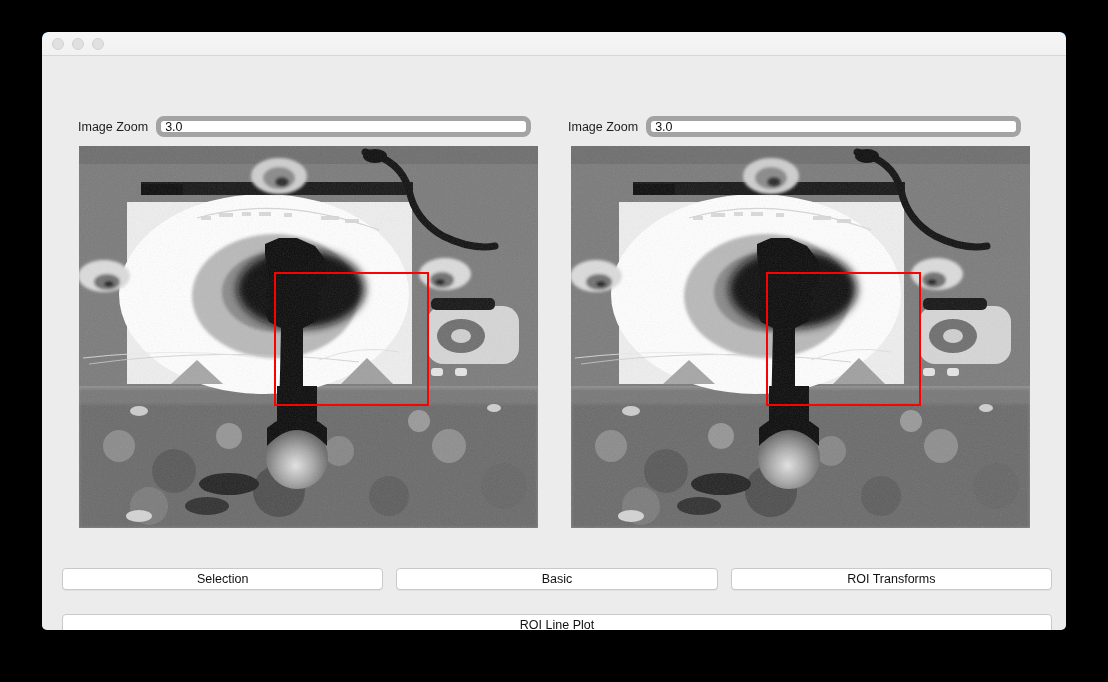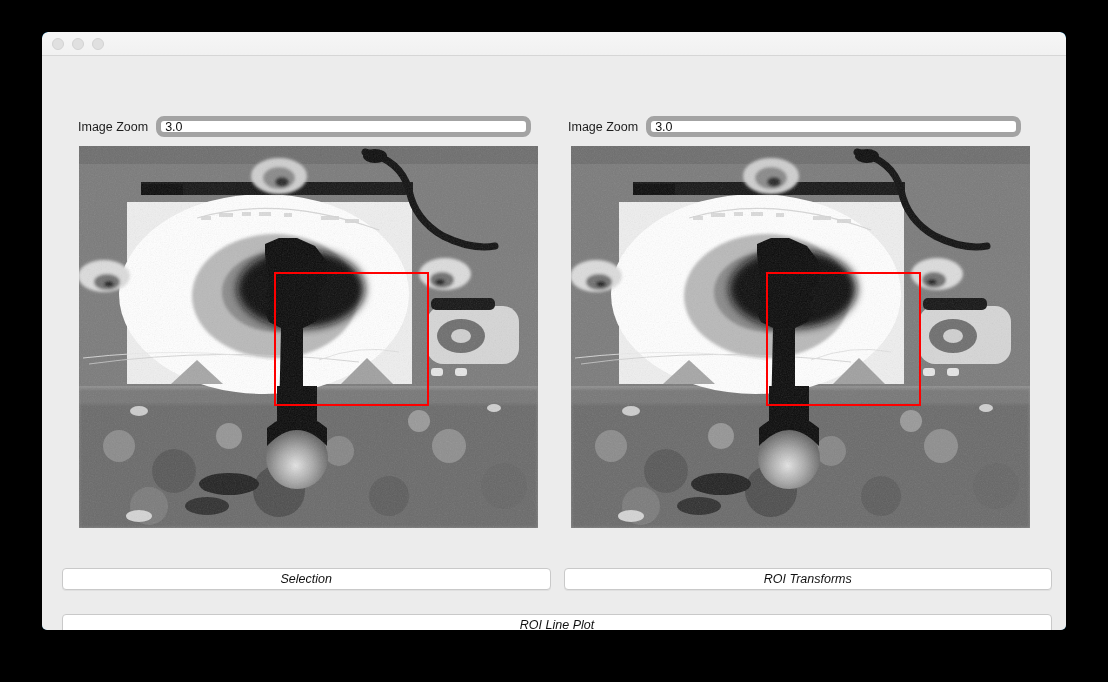--- a/index.html
+++ b/index.html
@@ -122,21 +122,20 @@
     border: 1px solid #c9c9c9;
     border-radius: 4px;
     font-family: "Liberation Sans", sans-serif;
     font-size: 12.5px;
     color: #111111;
     text-align: center;
     line-height: 20px;
     cursor: pointer;
     box-shadow: 0 1px 0 rgba(0,0,0,0.05);
     user-select: none;
-    font-style: italic;
   }
 </style>
 </head>
 <body>
 
 <div id="app-window">
 
   <div id="titlebar">
     <div class="traffic-lights">
       <span class="tl"></span>
@@ -408,20 +407,21 @@
 
           <rect x="0" y="0" width="459" height="382" filter="url(#grainR)" opacity="0.55"></rect>
 
           <rect x="196" y="127" width="153" height="132" fill="none" stroke="#ff0000" stroke-width="2"></rect>
         </g>
       </svg>
     </div>
 
     <div class="btn-row" id="btn-row-1">
       <button class="ui-btn">Selection</button>
+      <button class="ui-btn">Basic</button>
       <button class="ui-btn">ROI Transforms</button>
     </div>
 
     <div class="btn-row" id="btn-row-2">
       <button class="ui-btn">ROI Line Plot</button>
     </div>
 
   </div>
 </div>
 

